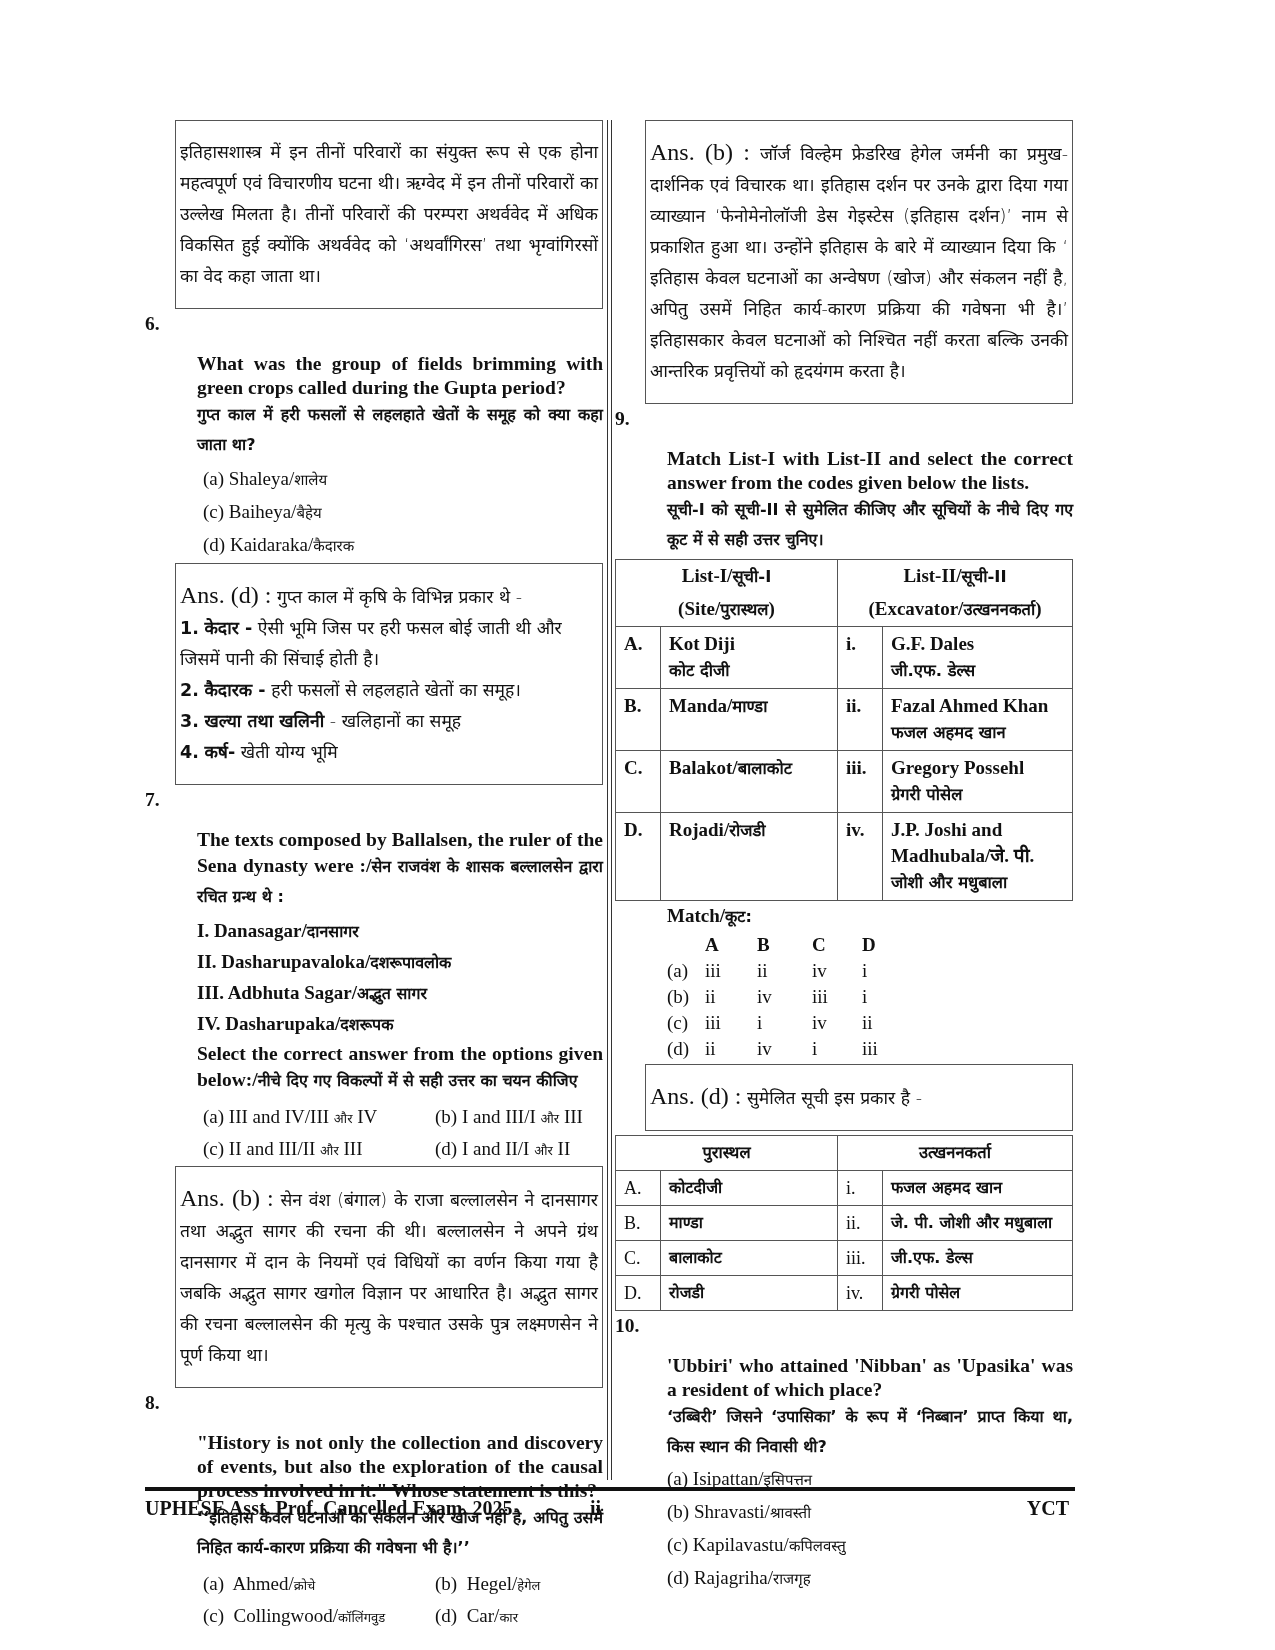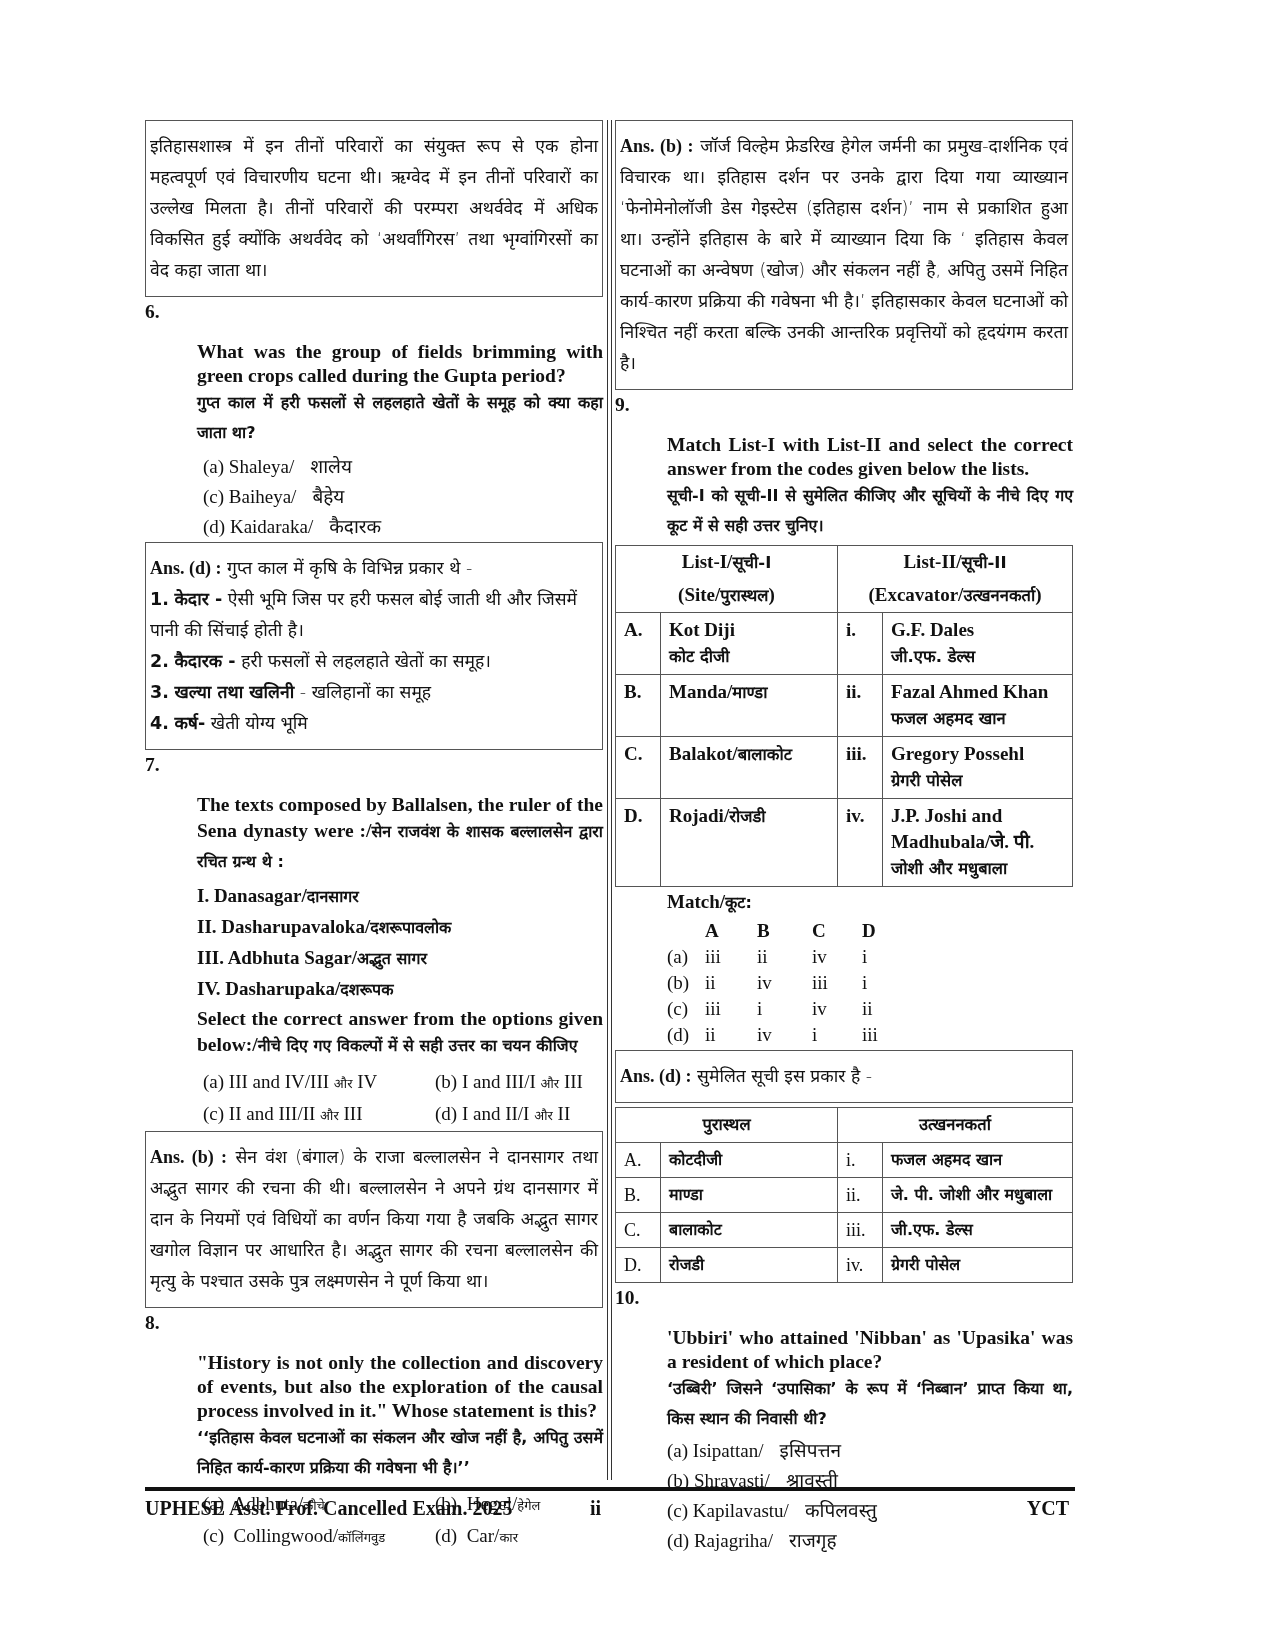--- a/index.html
+++ b/index.html
@@ -4,30 +4,30 @@
 <style>
   html, body { margin: 0; padding: 0; background: #ffffff; }
   body { width: 1275px; height: 1650px; position: relative; overflow: hidden;
          font-family: "Liberation Serif", "DejaVu Serif", serif; color: #111; }
   .page { position: absolute; left: 145px; top: 120px; width: 930px; height: 1360px; }
   .col { position: absolute; top: 0; width: 458px; }
   .col-left { left: 0; }
   .col-right { left: 470px; }
   .divider { position: absolute; left: 462px; top: 0; width: 3px; height: 1360px;
              border-left: 1px solid #333; border-right: 1px solid #333; }
-  .box { border: 1.5px solid #555; padding: 10px 4px; font-size: 17.5px; line-height: 31px;
-         text-align: justify; font-family: "DejaVu Sans", sans-serif; font-weight: 300; }
-  .box b.ans { font-family: "Liberation Serif", serif; font-weight: bold; font-size: 18px; }
+  .box { border: 1.5px solid #555; padding: 16px 4px; font-size: 17.5px; line-height: 31px;
+         text-align: justify; font-family: "DejaVu Sans", sans-serif; font-weight: 300; margin-left: 30px; }
+  .box b.ans { font-family: "Liberation Serif", serif; font-weight: normal; font-size: 24px; }
   .q { display: flex; margin-top: 3px; }
   .qnum { width: 52px; flex: none; font-weight: bold; font-size: 19.5px; line-height: 24px; }
   .qbody { flex: 1; }
   .qtext { font-weight: bold; font-size: 19.5px; line-height: 24px; text-align: justify; margin-top: 40px; }
   .qhindi { font-family: "DejaVu Sans", sans-serif; font-weight: bold; font-size: 16px; line-height: 30px; text-align: justify; }
   .opt { font-size: 19px; line-height: 30px; padding-left: 6px; }
-  .opt .hi { font-family: Liberation Sans, sans-serif; font-size: 19px; margin-left: 16px; }
+  .opt .hi { font-family: Liberation Mono, monospace; font-size: 15px; }
   .bold-item { font-weight: bold; font-size: 19px; line-height: 30px; }
   .bold-item .hi { font-family: "DejaVu Sans", sans-serif; font-size: 16px; }
   .opt-grid { display: grid; grid-template-columns: 232px 1fr; font-size: 19px; line-height: 30px; padding-left: 6px; }
   .opt-grid .hi { font-family: "DejaVu Sans", sans-serif; font-size: 13px; }
   table { border-collapse: collapse; width: 100%; border-radius: 8px; }
   .mtable td { border: 1.5px solid #555; vertical-align: top; padding: 4px 8px; font-size: 19px; line-height: 26px; font-weight: bold; }
   .mtable td .hi { font-family: "DejaVu Sans", sans-serif; font-size: 16.5px; font-weight: bold; }
   .mtable th { border: 1.5px solid #555; font-weight: bold; font-size: 19px; line-height: 32px; padding: 0 4px; }
   .mtable th .hi { font-family: "DejaVu Sans", sans-serif; font-size: 16.5px; }
   .atable td { border: 1.5px solid #555; vertical-align: top; padding: 2px 8px; font-size: 18px; line-height: 30px; }
@@ -97,21 +97,21 @@
       <b class="ans">Ans. (b) :</b>
       <span>सेन वंश (बंगाल) के राजा बल्लालसेन ने दानसागर तथा अद्भुत सागर की रचना की थी। बल्लालसेन ने अपने ग्रंथ दानसागर में दान के नियमों एवं विधियों का वर्णन किया गया है जबकि अद्भुत सागर खगोल विज्ञान पर आधारित है। अद्भुत सागर की रचना बल्लालसेन की मृत्यु के पश्चात उसके पुत्र लक्ष्मणसेन ने पूर्ण किया था।</span>
     </div>
 
     <div class="q">
       <div class="qnum">8.</div>
       <div class="qbody">
         <div class="qtext">"History is not only the collection and discovery of events, but also the exploration of the causal process involved in it." Whose statement is this?</div>
         <div class="qhindi">‘‘इतिहास केवल घटनाओं का संकलन और खोज नहीं है, अपितु उसमें निहित कार्य-कारण प्रक्रिया की गवेषना भी है।’’</div>
         <div class="opt-grid" style="margin-top:6px">
-          <div><span>(a)</span>&nbsp; <span>Adbhuta/</span><span class="hi">क्रोचे</span></div>
+          <div><span>(a)</span>&nbsp; <span>Ahmed/</span><span class="hi">क्रोचे</span></div>
           <div><span>(b)</span>&nbsp; <span>Hegel/</span><span class="hi">हेगेल</span></div>
           <div><span>(c)</span>&nbsp; <span>Collingwood/</span><span class="hi">कॉलिंगवुड</span></div>
           <div><span>(d)</span>&nbsp; <span>Car/</span><span class="hi">कार</span></div>
         </div>
       </div>
     </div>
   </div>
 
   <div class="divider"></div>
 

